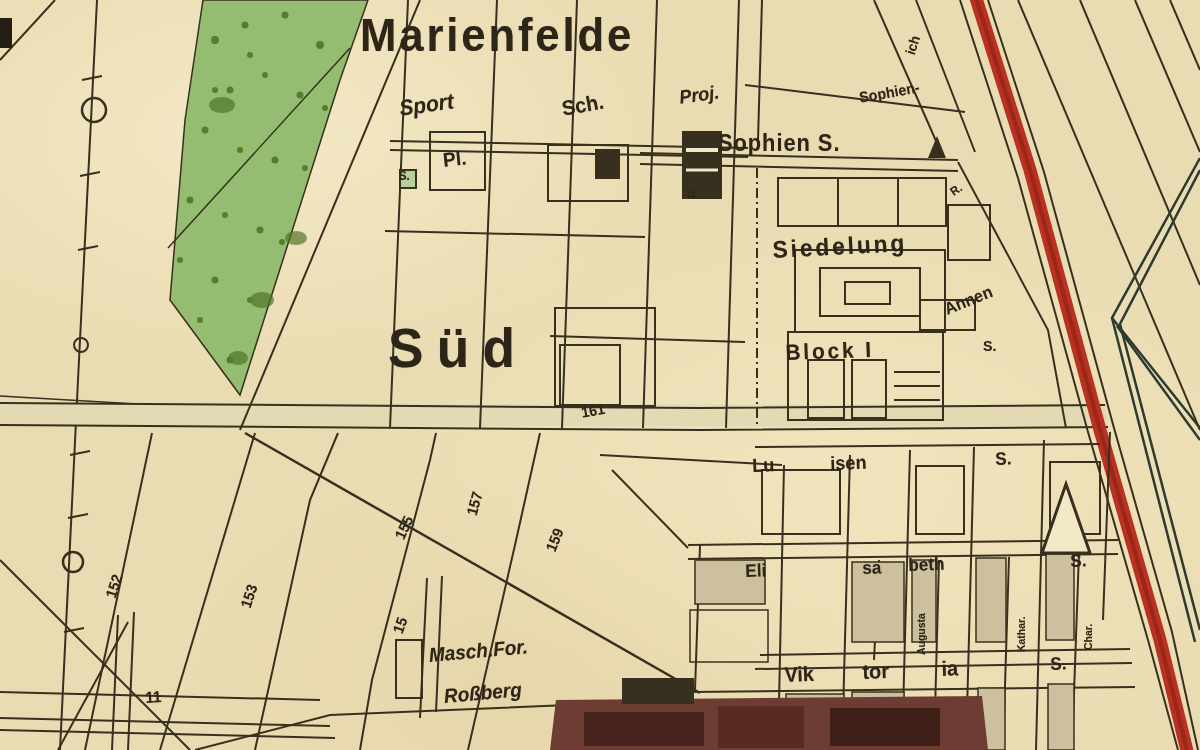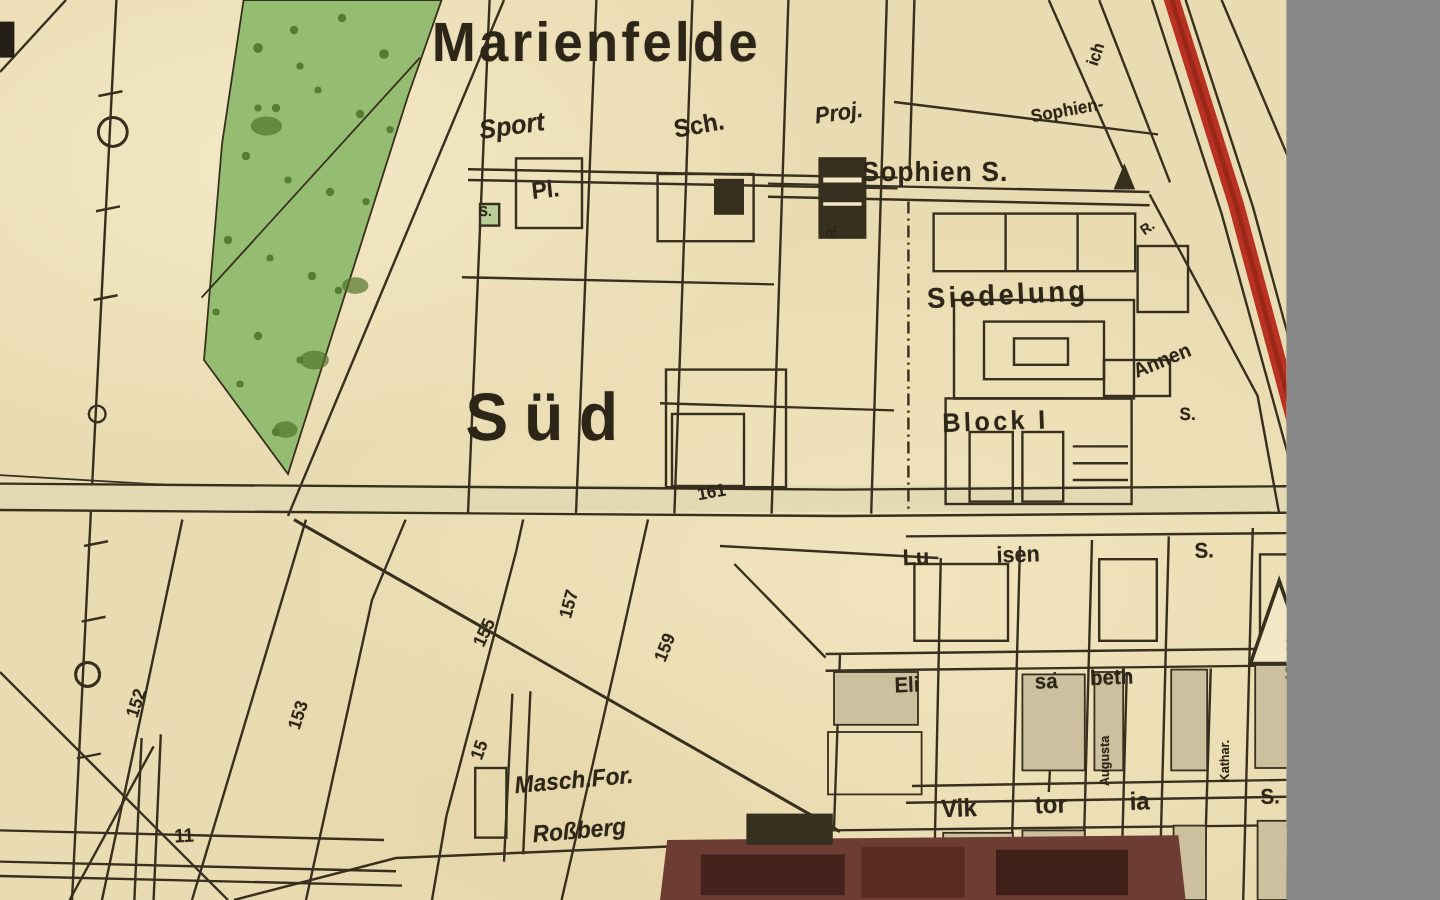--- a/index.html
+++ b/index.html
@@ -1,17 +1,17 @@
 <!DOCTYPE html>
 <html style="--paper: #eadcb2; --paperl: #f3e8c6; --ink: #38301f; --ink-text: #2d2517; --green: #95bd72; --green-dark: #4d7226; --red: #b93122; --redd: #8f2416; --rail: #2c3a30; --tan: #cdc09e; --factory: #6d3c33; --factoryd: #45221b; --roadfill: #e3dab3;"><head>
 <meta charset="utf-8">
 <style>
   html,body{margin:0;padding:0;background:#888;}
   #map{
-    position:relative;width:1072px;height:750px;overflow:hidden;
+    position:relative;width:1200px;height:750px;overflow:hidden;
     background:
       radial-gradient(620px 340px at 22% 18%, rgba(255,248,222,.45), rgba(255,248,222,0) 70%),
       radial-gradient(700px 420px at 70% 65%, rgba(255,244,210,.35), rgba(255,244,210,0) 70%),
       radial-gradient(500px 300px at 45% 90%, rgba(224,206,160,.45), rgba(224,206,160,0) 70%),
       var(--paper,#eadcb2);
     font-family:"Liberation Sans",sans-serif;
   }
   #streets{position:absolute;left:0;top:0;}
   #labels{position:absolute;left:0;top:0;width:100%;height:100%;}
   .lbl{

